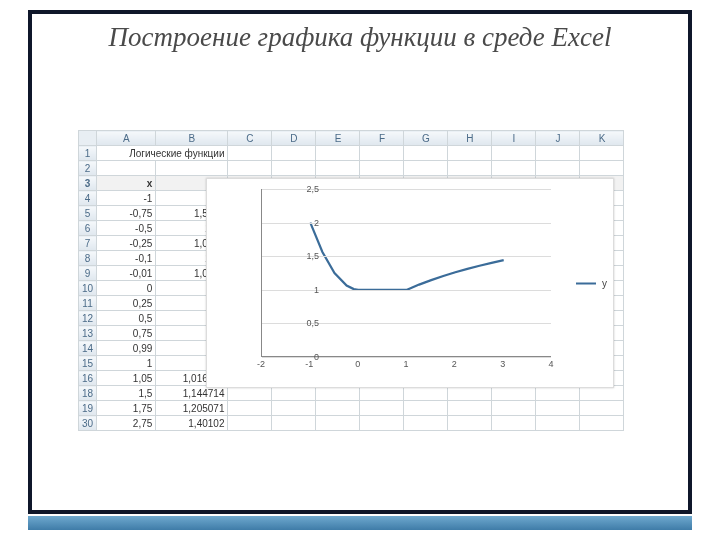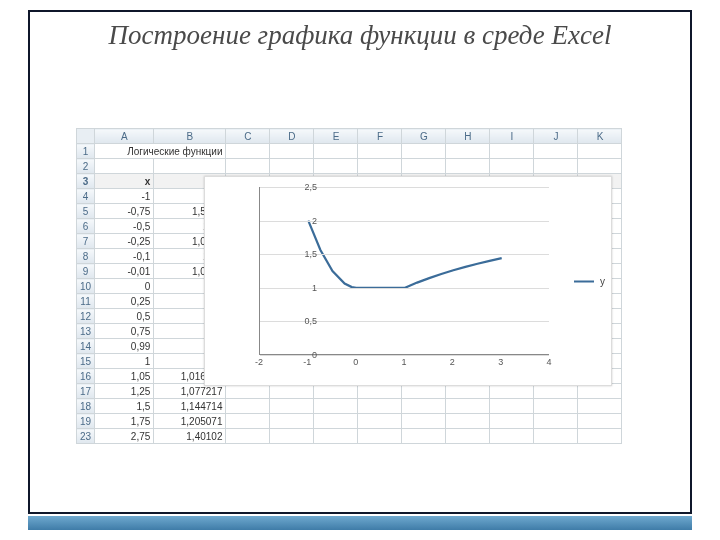--- a/index.html
+++ b/index.html
@@ -8,21 +8,21 @@
     width: 720px;
     height: 540px;
     background: #fff;
     font-family: Arial, sans-serif;
     position: relative;
     overflow: hidden;
   }
   .slide-frame {
     position: absolute;
     left: 28px; right: 28px; top: 10px; bottom: 26px;
-    border: 2px solid #0f172a;
+    border: 4px solid #0f172a;
   }
   .title {
     text-align: center;
     font-style: italic;
     font-size: 27px;
     color: #4a4a4a;
     margin: 8px 30px 6px 30px;
     font-family: "Times New Roman", serif;
     line-height: 1.15;
   }
@@ -347,34 +347,20 @@
             <td></td>
             <td></td>
             <td></td>
             <td></td>
             <td></td>
             <td></td>
             <td></td>
             <td></td>
           </tr>
           <tr>
-            <td class="rowhead">17</td>
-            <td>1,25</td>
-            <td>1,077217</td>
-            <td></td>
-            <td></td>
-            <td></td>
-            <td></td>
-            <td></td>
-            <td></td>
-            <td></td>
-            <td></td>
-            <td></td>
-          </tr>
-          <tr>
             <td class="rowhead">18</td>
             <td>1,5</td>
             <td>1,144714</td>
             <td></td>
             <td></td>
             <td></td>
             <td></td>
             <td></td>
             <td></td>
             <td></td>
@@ -389,21 +375,21 @@
             <td></td>
             <td></td>
             <td></td>
             <td></td>
             <td></td>
             <td></td>
             <td></td>
             <td></td>
           </tr>
           <tr>
-            <td class="rowhead">23</td>
+            <td class="rowhead">30</td>
             <td>2,75</td>
             <td>1,40102</td>
             <td></td>
             <td></td>
             <td></td>
             <td></td>
             <td></td>
             <td></td>
             <td></td>
             <td></td>

